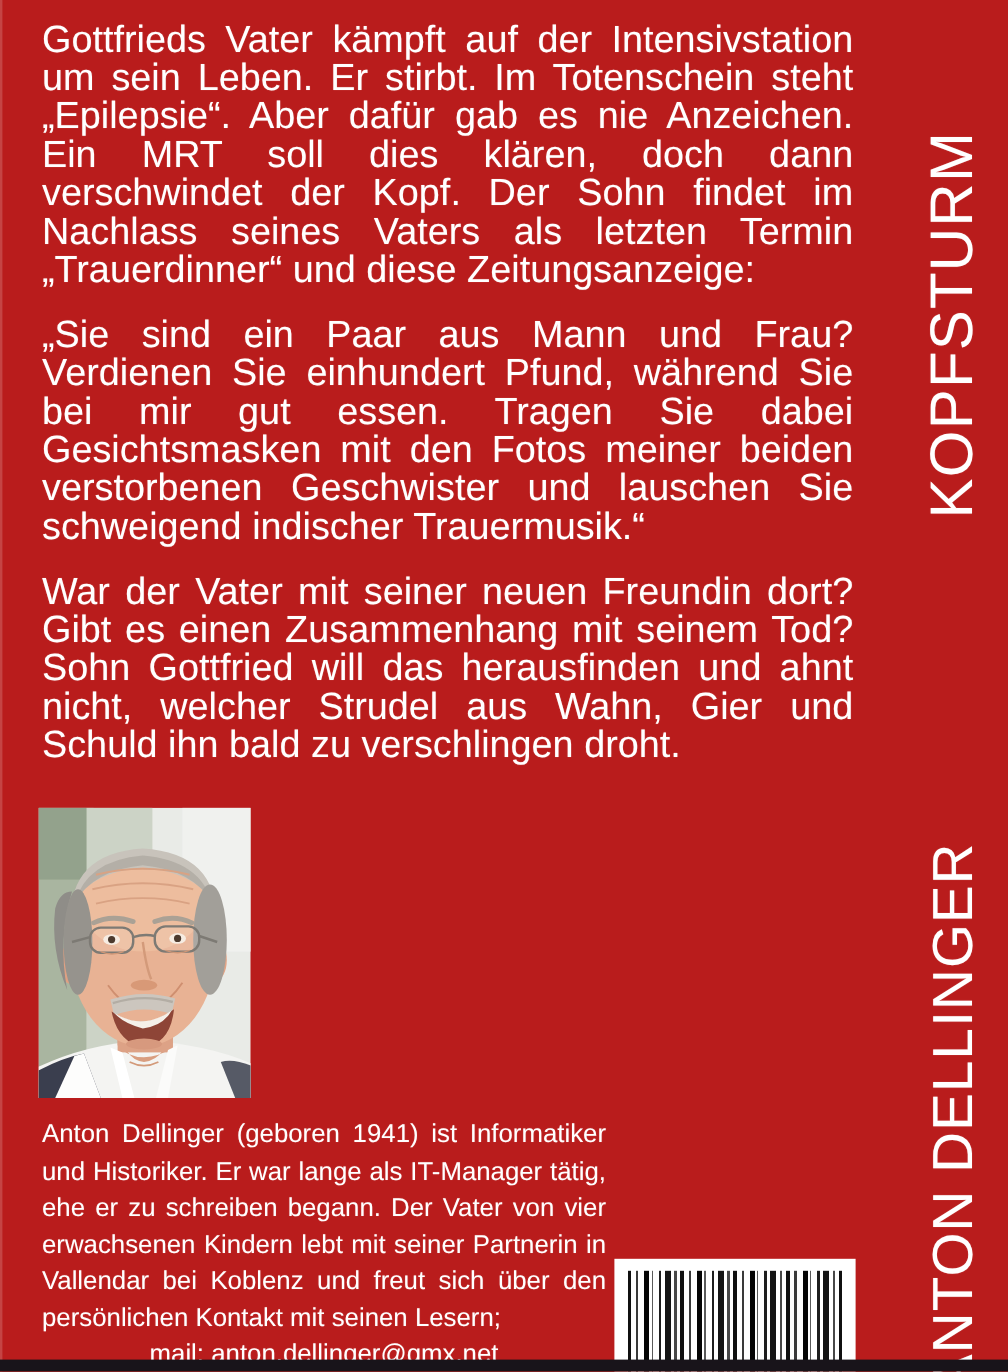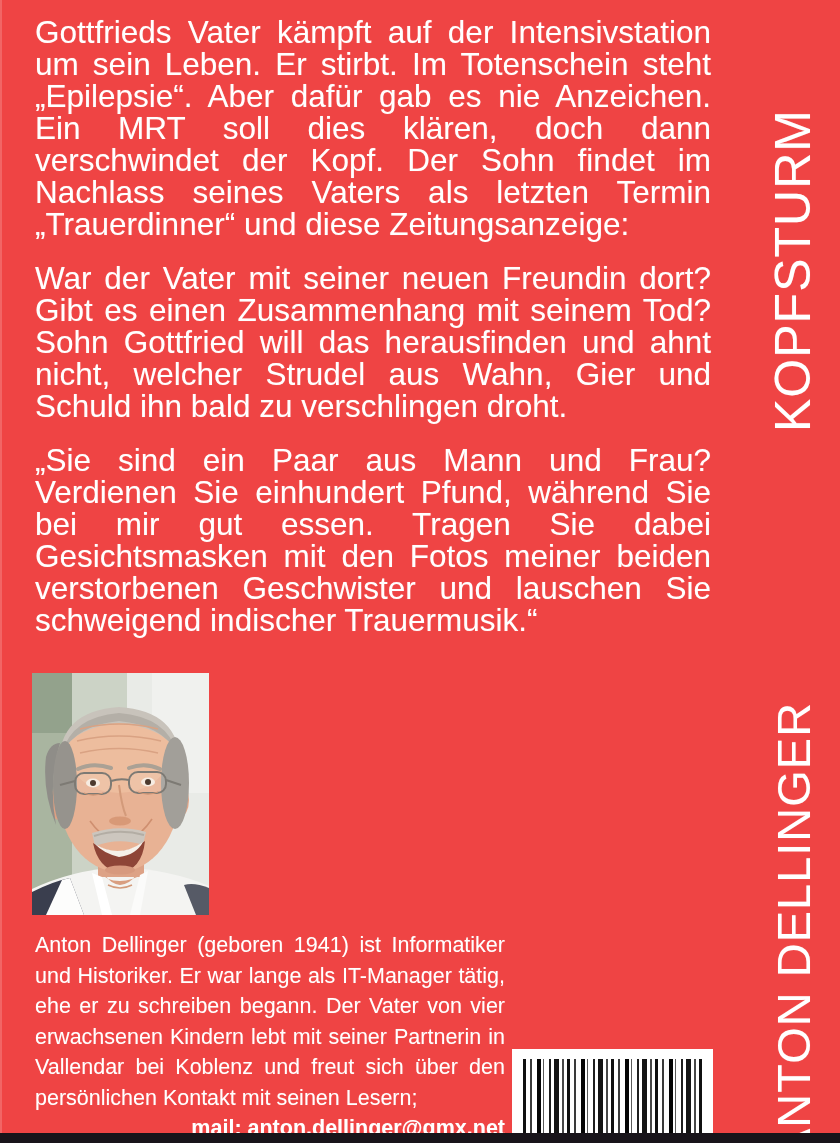--- a/index.html
+++ b/index.html
@@ -1,21 +1,21 @@
 <!DOCTYPE html>
 <html><head>
 <meta charset="utf-8">
 <style>
   html, body { margin: 0; padding: 0; }
   body { background: #555; font-family: "Liberation Sans", sans-serif; }
   .cover {
     position: relative;
     width: 840px;
     height: 1143px;
-    background: #ef4444;
+    background: #b91c1c;
     overflow: hidden;
     color: #ffffff;
   }
   
   .cover::before {
     content: "";
     position: absolute;
     left: 0; top: 0; bottom: 0;
     width: 2px;
     background: rgba(255,255,255,0.18);
@@ -72,22 +72,21 @@
     position: absolute;
     left: 35px;
     top: 930px;
     width: 470px;
     font-size: 21.5px;
     line-height: 30.5px;
     text-align: justify;
     text-shadow: 0 0 1px rgba(255,240,235,0.3);
   }
   .bio .mail-line {
-    text-align: right;
-    font-weight: bold;
+    text-align: center;
   }
 
   .barcode-box {
     position: absolute;
     left: 512px;
     top: 1049px;
     width: 201px;
     height: 94px;
     background: #ffffff;
   }
@@ -126,22 +125,22 @@
     z-index: 5;
   }
 </style>
 </head>
 <body>
 
 <div class="cover">
 
   <div class="synopsis">
     <p>Gottfrieds Vater kämpft auf der Intensivstation um sein Leben. Er stirbt. Im Totenschein steht „Epilepsie“. Aber dafür gab es nie Anzeichen. Ein MRT soll dies klären, doch dann verschwindet der Kopf. Der Sohn findet im Nachlass seines Vaters als letzten Termin „Trauerdinner“ und diese Zeitungsanzeige:</p>
+    <p>„Sie sind ein Paar aus Mann und Frau? Verdienen Sie einhundert Pfund, während Sie bei mir gut essen. Tragen Sie dabei Gesichtsmasken mit den Fotos meiner beiden verstorbenen Geschwister und lauschen Sie schweigend indischer Trauermusik.“</p>
     <p>War der Vater mit seiner neuen Freundin dort? Gibt es einen Zusammenhang mit seinem Tod? Sohn Gottfried will das herausfinden und ahnt nicht, welcher Strudel aus Wahn, Gier und Schuld ihn bald zu verschlingen droht.</p>
-    <p>„Sie sind ein Paar aus Mann und Frau? Verdienen Sie einhundert Pfund, während Sie bei mir gut essen. Tragen Sie dabei Gesichtsmasken mit den Fotos meiner beiden verstorbenen Geschwister und lauschen Sie schweigend indischer Trauermusik.“</p>
   </div>
 
   <div class="spine-text spine-title">KOPFSTURM</div>
   <div class="spine-text spine-author">ANTON DELLINGER</div>
 
   <div class="photo-frame">
     <svg width="177" height="242" viewBox="0 0 177 242" xmlns="http://www.w3.org/2000/svg">
 
       <rect x="0" y="0" width="177" height="242" fill="#e9ebe7"></rect>
       <rect x="0" y="0" width="46" height="242" fill="#a9b5a0"></rect>

